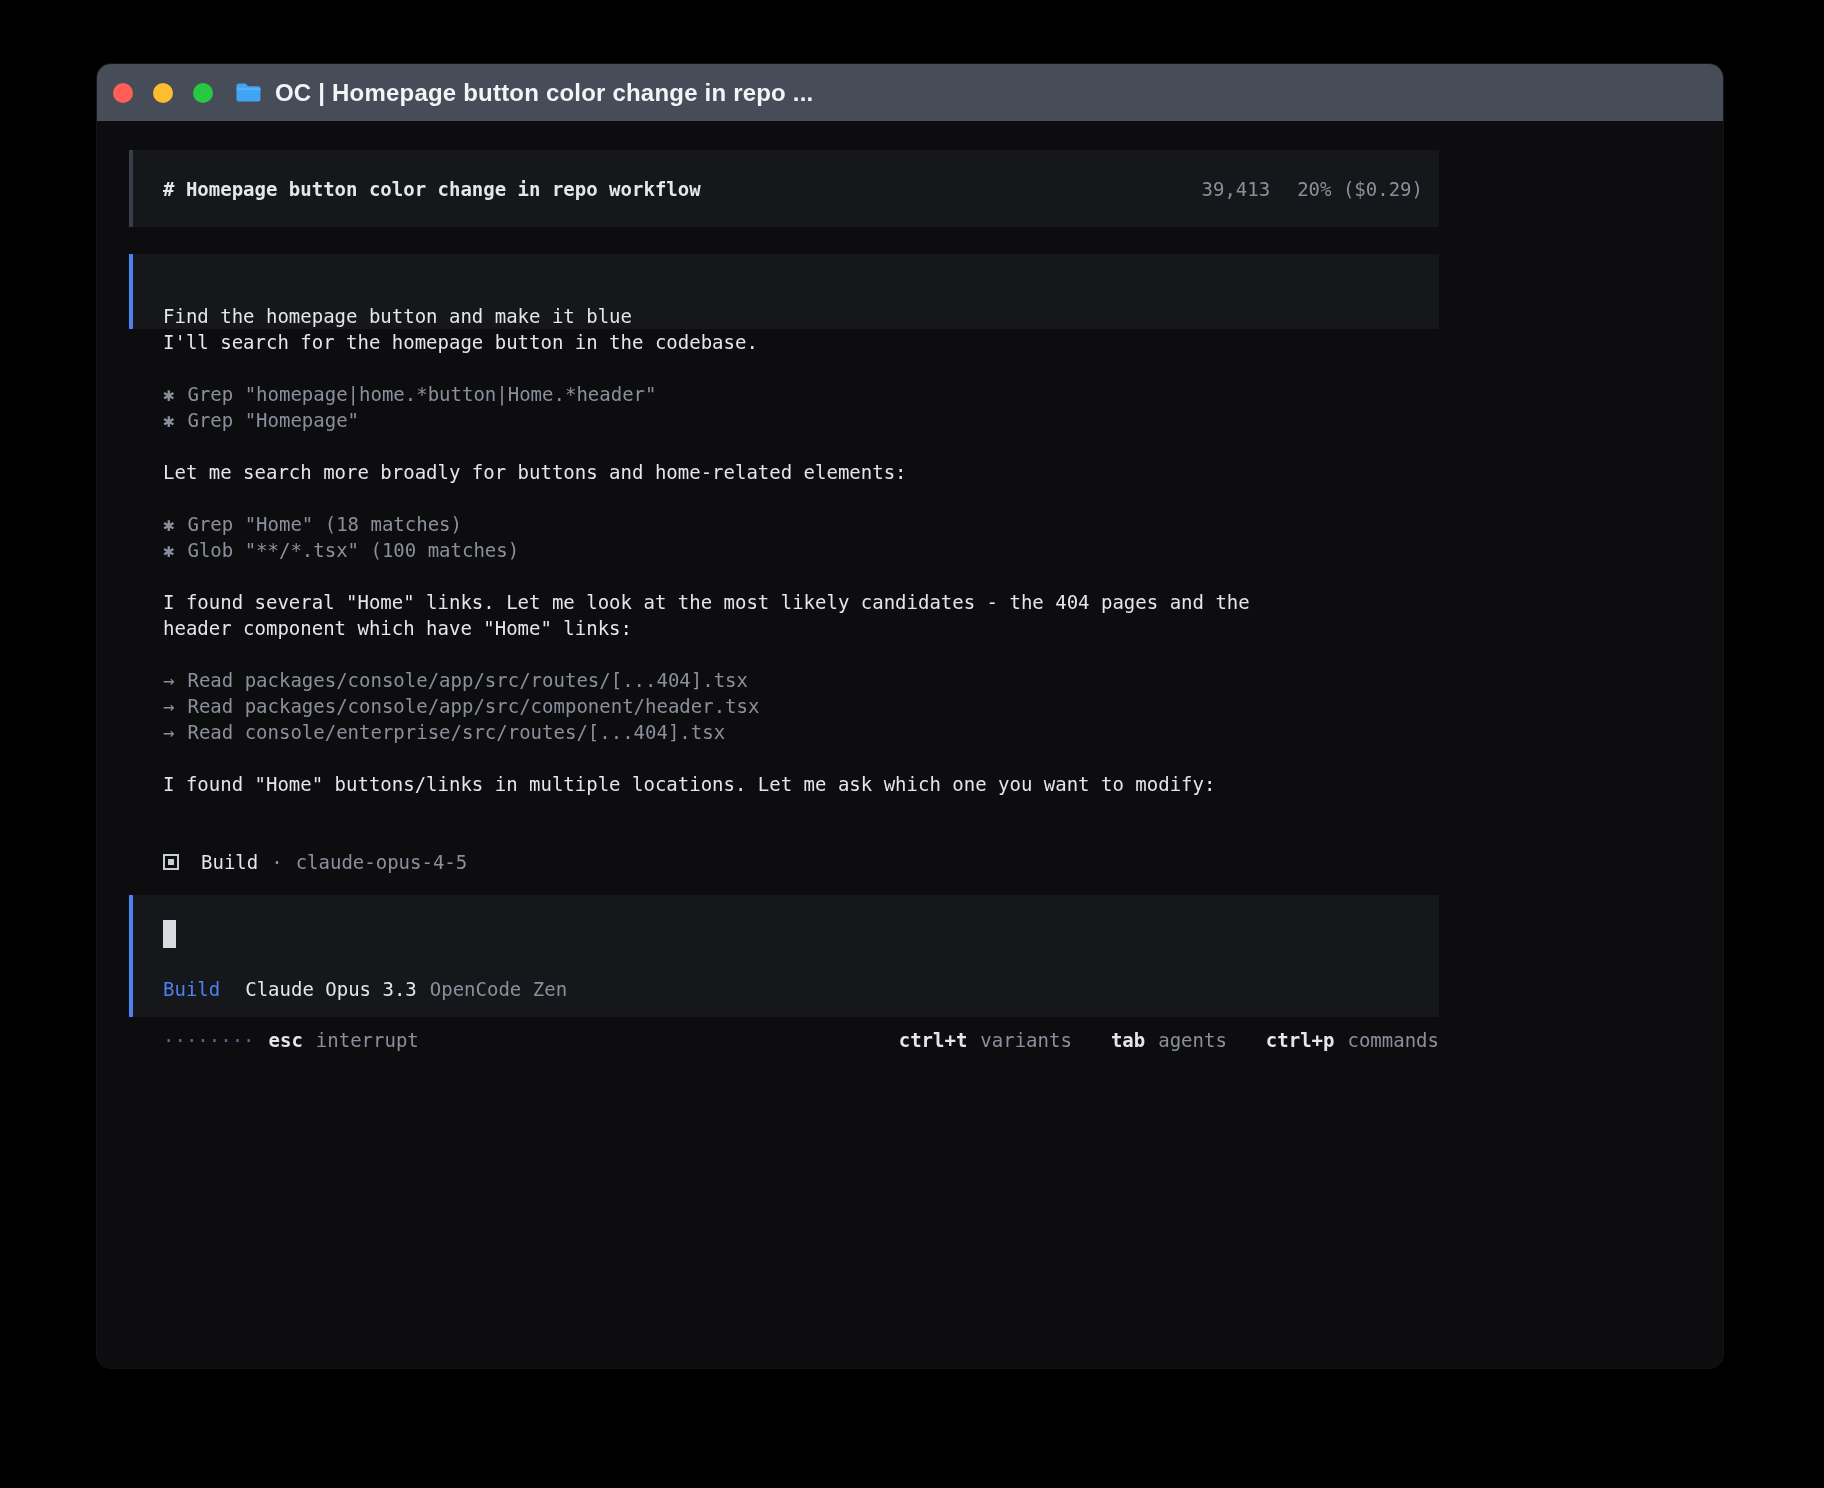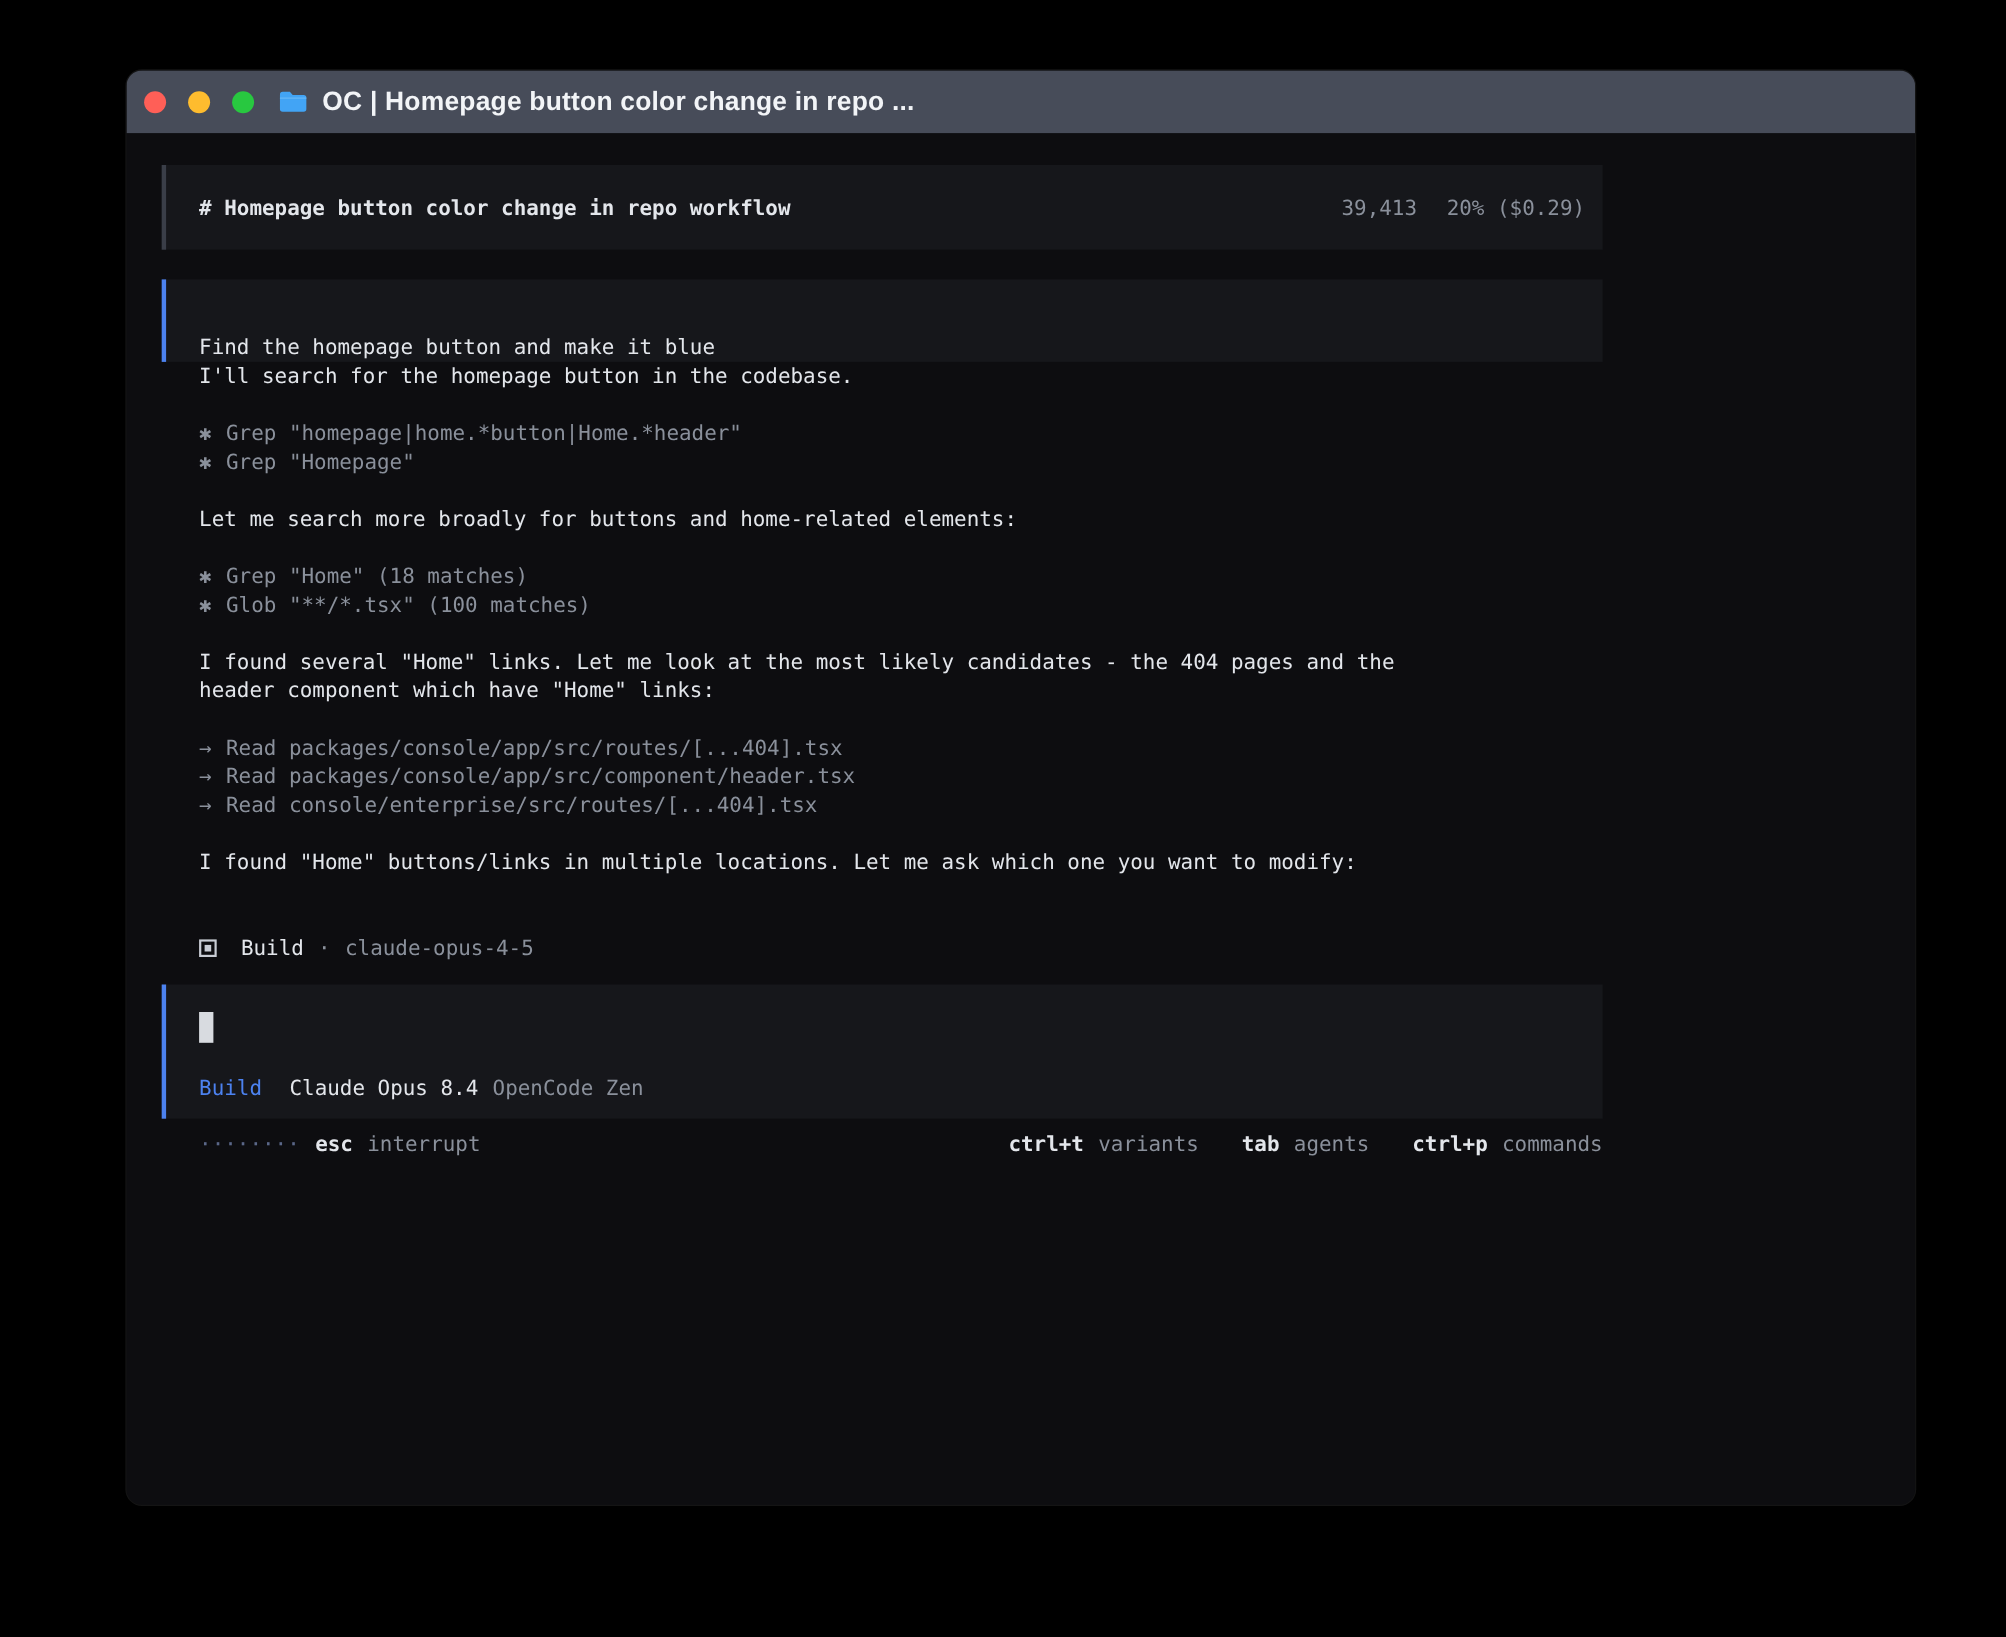--- a/index.html
+++ b/index.html
@@ -3,21 +3,21 @@
 <meta charset="utf-8">
 <style>
   * { margin: 0; padding: 0; box-sizing: border-box; }
   html, body { width: 1824px; height: 1488px; background: #000; }
   body {
     position: relative;
     font-family: "DejaVu Sans Mono", "Liberation Mono", monospace;
   }
 
   .window {
-    position: absolute; left: 115px; top: 64px;
+    position: absolute; left: 97px; top: 64px;
     width: 1626px; height: 1304px;
     border-radius: 14px; overflow: hidden;
     background: var(--window-bg, #0d0d10);
     box-shadow: 0 0 0 1px rgba(255,255,255,.08), 0 30px 70px rgba(0,0,0,.85);
   }
 
   .titlebar {
     height: 57px; background: var(--titlebar-bg, #474c59);
     display: flex; align-items: center; padding: 0 16px;
   }
@@ -157,21 +157,21 @@
           <span>Build</span>
           <span class="agent-sep">·</span>
           <span class="agent-model">claude-opus-4-5</span>
         </div>
       </div>
 
       <div class="panel input-panel">
         <div class="cursor"></div>
         <div class="input-meta">
           <span class="mode">Build</span>
-          <span class="model">Claude Opus 8.4</span>
+          <span class="model">Claude Opus 3.3</span>
           <span class="provider">OpenCode Zen</span>
         </div>
       </div>
 
       <div class="footer">
         <span class="spinner">········</span>
         <span class="esc-key">esc</span>
         <span class="esc-label">interrupt</span>
         <span class="shortcuts">
           <span class="shortcut"><span class="key">ctrl+t</span><span class="sc-label">variants</span></span>

